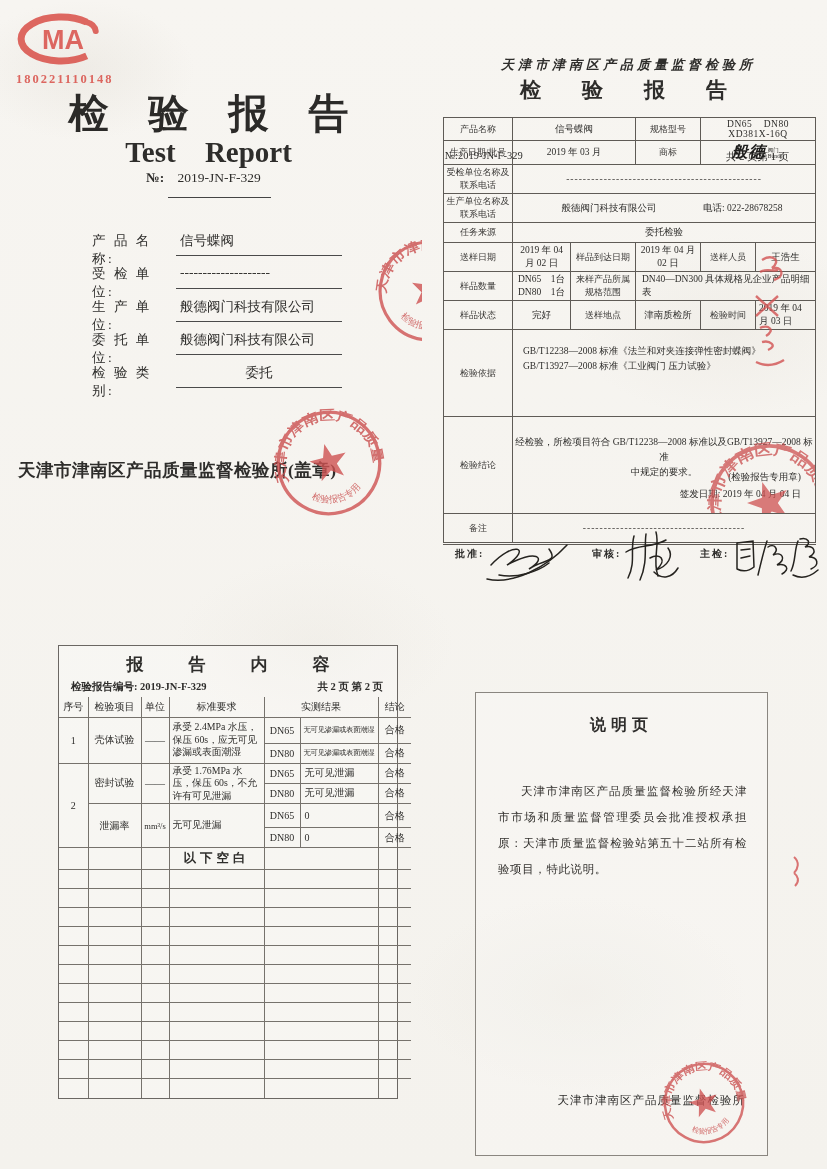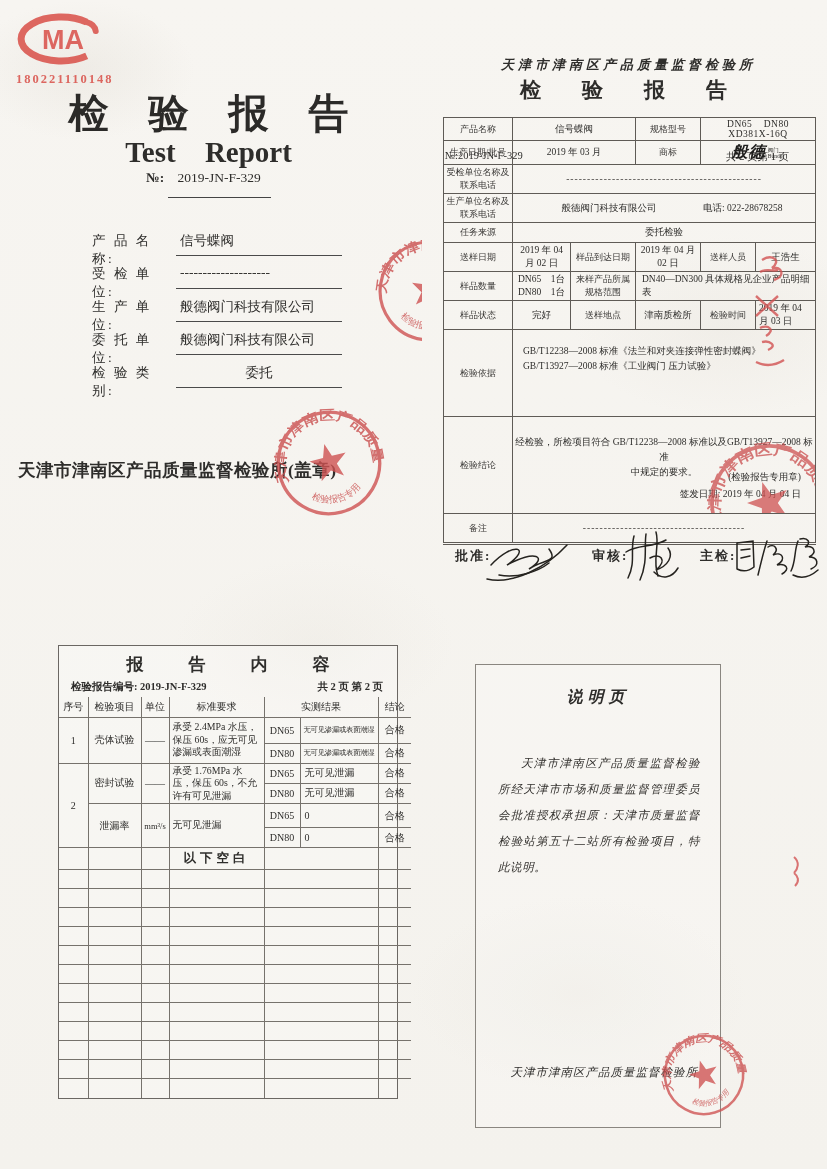--- a/index.html
+++ b/index.html
@@ -54,21 +54,21 @@
   .brandbox { display:flex; align-items:center; justify-content:center; gap:2px; }
   .brand-cn { font-size:16px; font-weight:bold; font-style:italic; letter-spacing:1px; color:#1e1d1c; }
   .brand-sm { font-size:5.5px; line-height:6px; text-align:left; color:#2a2927; }
   .mfr-cell { display:flex; align-items:center; font-size:9.5px; }
   .mfr-cell .nm { flex:1; text-align:center; }
   .mfr-cell .ph { width:110px; text-align:left; }
   .basis-cell { text-align:left !important; padding-left:10px !important; font-size:9.5px; line-height:15px; vertical-align:top !important; padding-top:14px !important; }
   .concl-cell { position:relative; vertical-align:top !important; padding-top:18px !important; font-size:9.5px; line-height:15px; }
   .concl-right { position:absolute; right:14px; top:52px; text-align:right; font-size:9.5px; line-height:17px; }
   .dash { letter-spacing:1px; color:#4c4a47; font-size:9px; }
-  .sigrow { font-size:13px; font-weight:bold; letter-spacing:2px; }
+  .sigrow { font-size:10px; font-weight:bold; letter-spacing:2px; }
   .sig path { stroke:#25231f; stroke-width:1.5; fill:none; stroke-linecap:round; }
 
   
   .p2-box { border:1.3px solid #6b6763; background:rgba(255,255,255,.25); }
   .p2-title { font-size:17px; font-weight:bold; text-align:center; letter-spacing:14px; padding:7px 0 4px 0; text-indent:14px; }
   .p2-meta { display:flex; justify-content:space-between; font-size:10.5px; padding:0 14px 3px 12px; font-weight:600; }
   table.ct { border-collapse:collapse; border-style:hidden; width:100%; table-layout:fixed; }
   table.ct td { border:1px solid #76726c; font-size:10px; text-align:center; vertical-align:middle; padding:0 2px; overflow:hidden; }
   .ct .req { font-size:9.8px; text-align:left; padding:1px 3px; line-height:12.5px; }
   .ct .small { font-size:7.3px; letter-spacing:-.2px; white-space:nowrap; }
@@ -464,21 +464,21 @@
             <td></td>
             <td></td>
             <td></td>
             <td colspan="2"></td>
             <td></td>
           </tr>
         </tbody>
     </table>
   </div>
 
-  <div class="abs notes-box" style="left:475px; top:664px; width:246px; height:464px;font-style:italic;">
+  <div class="abs notes-box" style="left:475px; top:692px; width:293px; height:464px;">
     <div class="notes-title">说明页</div>
     <div class="notes-body">天津市津南区产品质量监督检验所经天津市市场和质量监督管理委员会批准授权承担原：天津市质量监督检验站第五十二站所有检验项目，特此说明。</div>
     <div class="notes-footer">天津市津南区产品质量监督检验所</div>
     <svg class="stamp" style="left:184px; top:366px; transform:rotate(-16deg); opacity:.78;" width="88" height="88" viewBox="-45 -45 90 90">
       <circle r="40" class="stamp-ring"></circle>
       <path id="tcC" d="M -33.5 11 A 35 35 0 1 1 33.5 11" fill="none"></path>
       <text class="stamp-ringtext"><textPath href="#tcC" startOffset="4" textLength="186" lengthAdjust="spacingAndGlyphs">天津市津南区产品质量监督检验所</textPath></text>
       <path class="stamp-star" d="M0,-15.5 L3.6,-5 L14.7,-4.8 L5.9,1.9 L9.1,12.5 L0,6.2 L-9.1,12.5 L-5.9,1.9 L-14.7,-4.8 L-3.6,-5 Z"></path>
       <path id="tbC" d="M -20 24 A 31.2 31.2 0 0 0 20 24" fill="none"></path>
       <text class="stamp-bottext"><textPath href="#tbC" textLength="50" lengthAdjust="spacingAndGlyphs">检验报告专用章</textPath></text>

